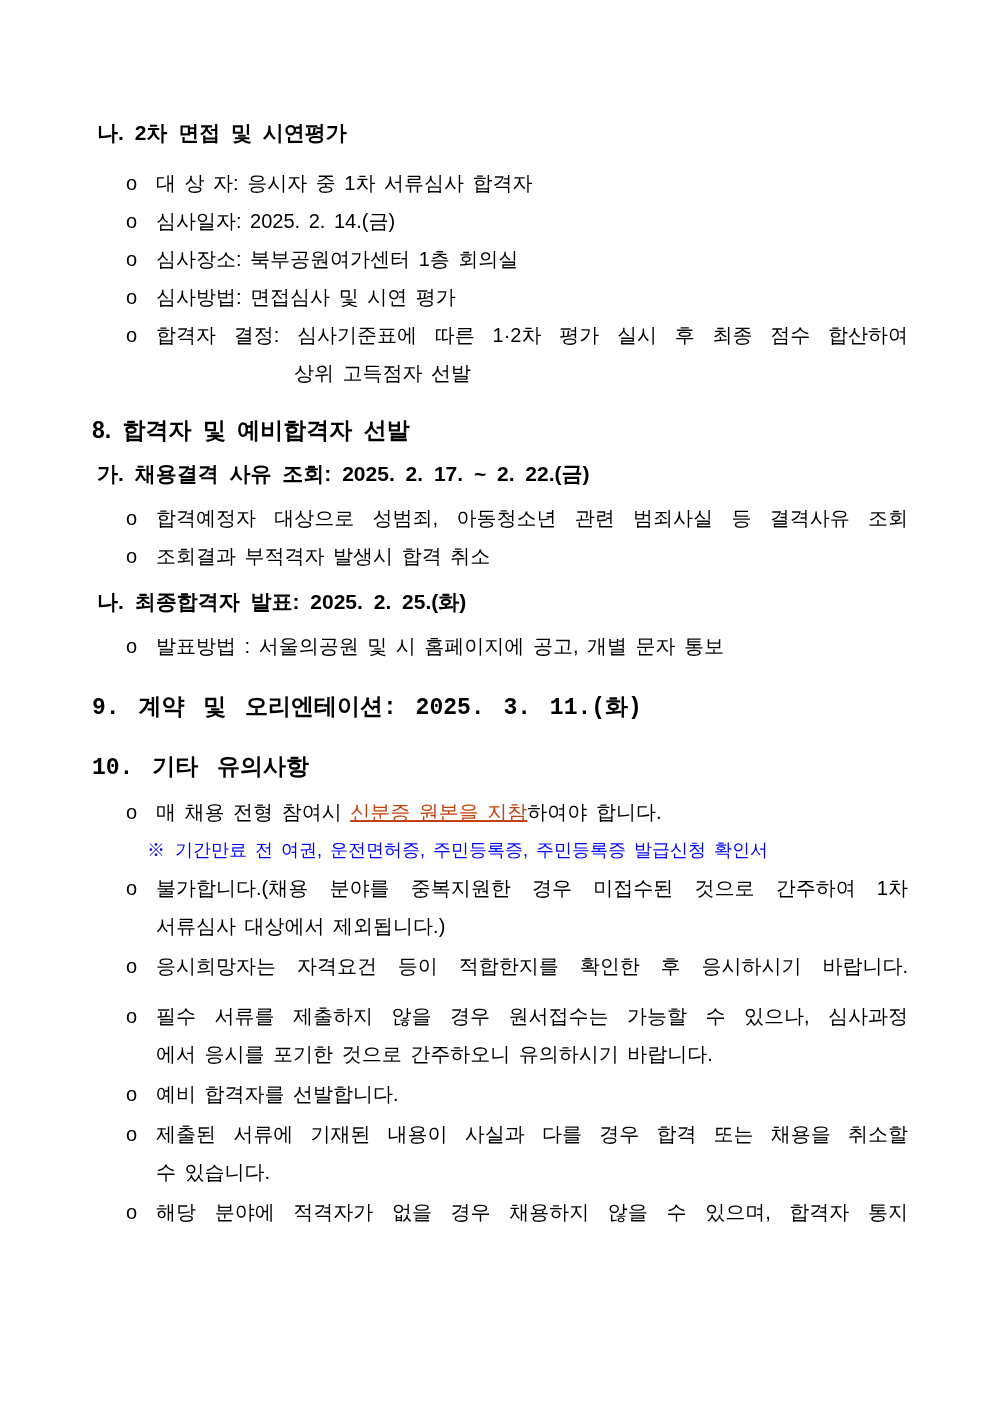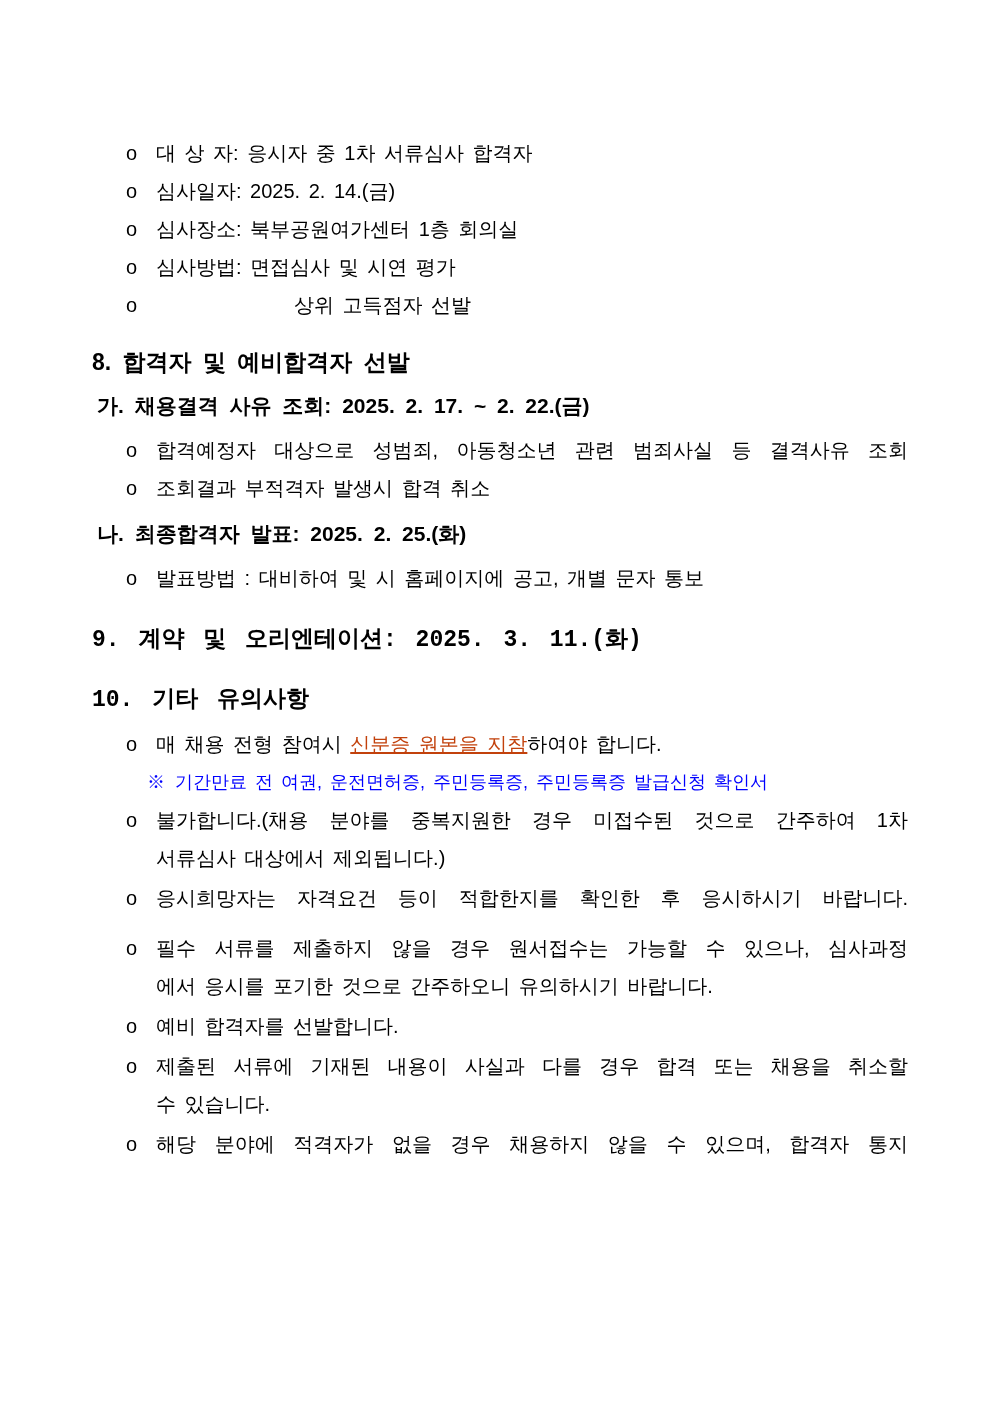--- a/index.html
+++ b/index.html
@@ -60,20 +60,21 @@
   .mt12 { margin-top: 12px; }
   .mt16 { margin-top: 16px; }
   .mt21 { margin-top: 21px; }
   .mt26 { margin-top: 26px; font-family: Liberation Mono, monospace; }
 </style>
 </head>
 <body>
 
 <div class="page">
 
+  <div class="h2">나. 2차 면접 및 시연평가</div>
 
   <div class="bullet mt16">
     <span class="marker">o</span>
     <span class="btext pre">대 상 자: 응시자 중 1차 서류심사 합격자</span>
   </div>
 
   <div class="bullet">
     <span class="marker">o</span>
     <span class="btext pre">심사일자: 2025. 2. 14.(금)</span>
   </div>
@@ -84,20 +85,21 @@
   </div>
 
   <div class="bullet">
     <span class="marker">o</span>
     <span class="btext pre">심사방법: 면접심사 및 시연 평가</span>
   </div>
 
   <div class="bullet">
     <span class="marker">o</span>
     <span class="btext">
+      <span class="block jline">합격자 결정: 심사기준표에 따른 1·2차 평가 실시 후 최종 점수 합산하여</span>
       <span class="block cont pre">상위 고득점자 선발</span>
     </span>
   </div>
 
   <div class="h1 mt21">8. 합격자 및 예비합격자 선발</div>
 
   <div class="h2 mt12">가. 채용결격 사유 조회: 2025. 2. 17. ~ 2. 22.(금)</div>
 
   <div class="bullet mt10">
     <span class="marker">o</span>
@@ -106,21 +108,21 @@
 
   <div class="bullet">
     <span class="marker">o</span>
     <span class="btext pre">조회결과 부적격자 발생시 합격 취소</span>
   </div>
 
   <div class="h2 mt6">나. 최종합격자 발표: 2025. 2. 25.(화)</div>
 
   <div class="bullet mt10">
     <span class="marker">o</span>
-    <span class="btext pre">발표방법 : 대비하여 및 시 홈페이지에 공고, 개별 문자 통보</span>
+    <span class="btext pre">발표방법 : 서울의공원 및 시 홈페이지에 공고, 개별 문자 통보</span>
   </div>
 
   <div class="h1 mt26">9. 계약 및 오리엔테이션: 2025. 3. 11.(화)</div>
 
   <div class="h1 mt26">10. 기타 유의사항</div>
 
   <div class="bullet mt8">
     <span class="marker">o</span>
     <span class="btext pre"><span>매 채용 전형 참여시 </span><span class="blue">신분증 원본을 지참</span><span>하여야 합니다.</span></span>
   </div>

